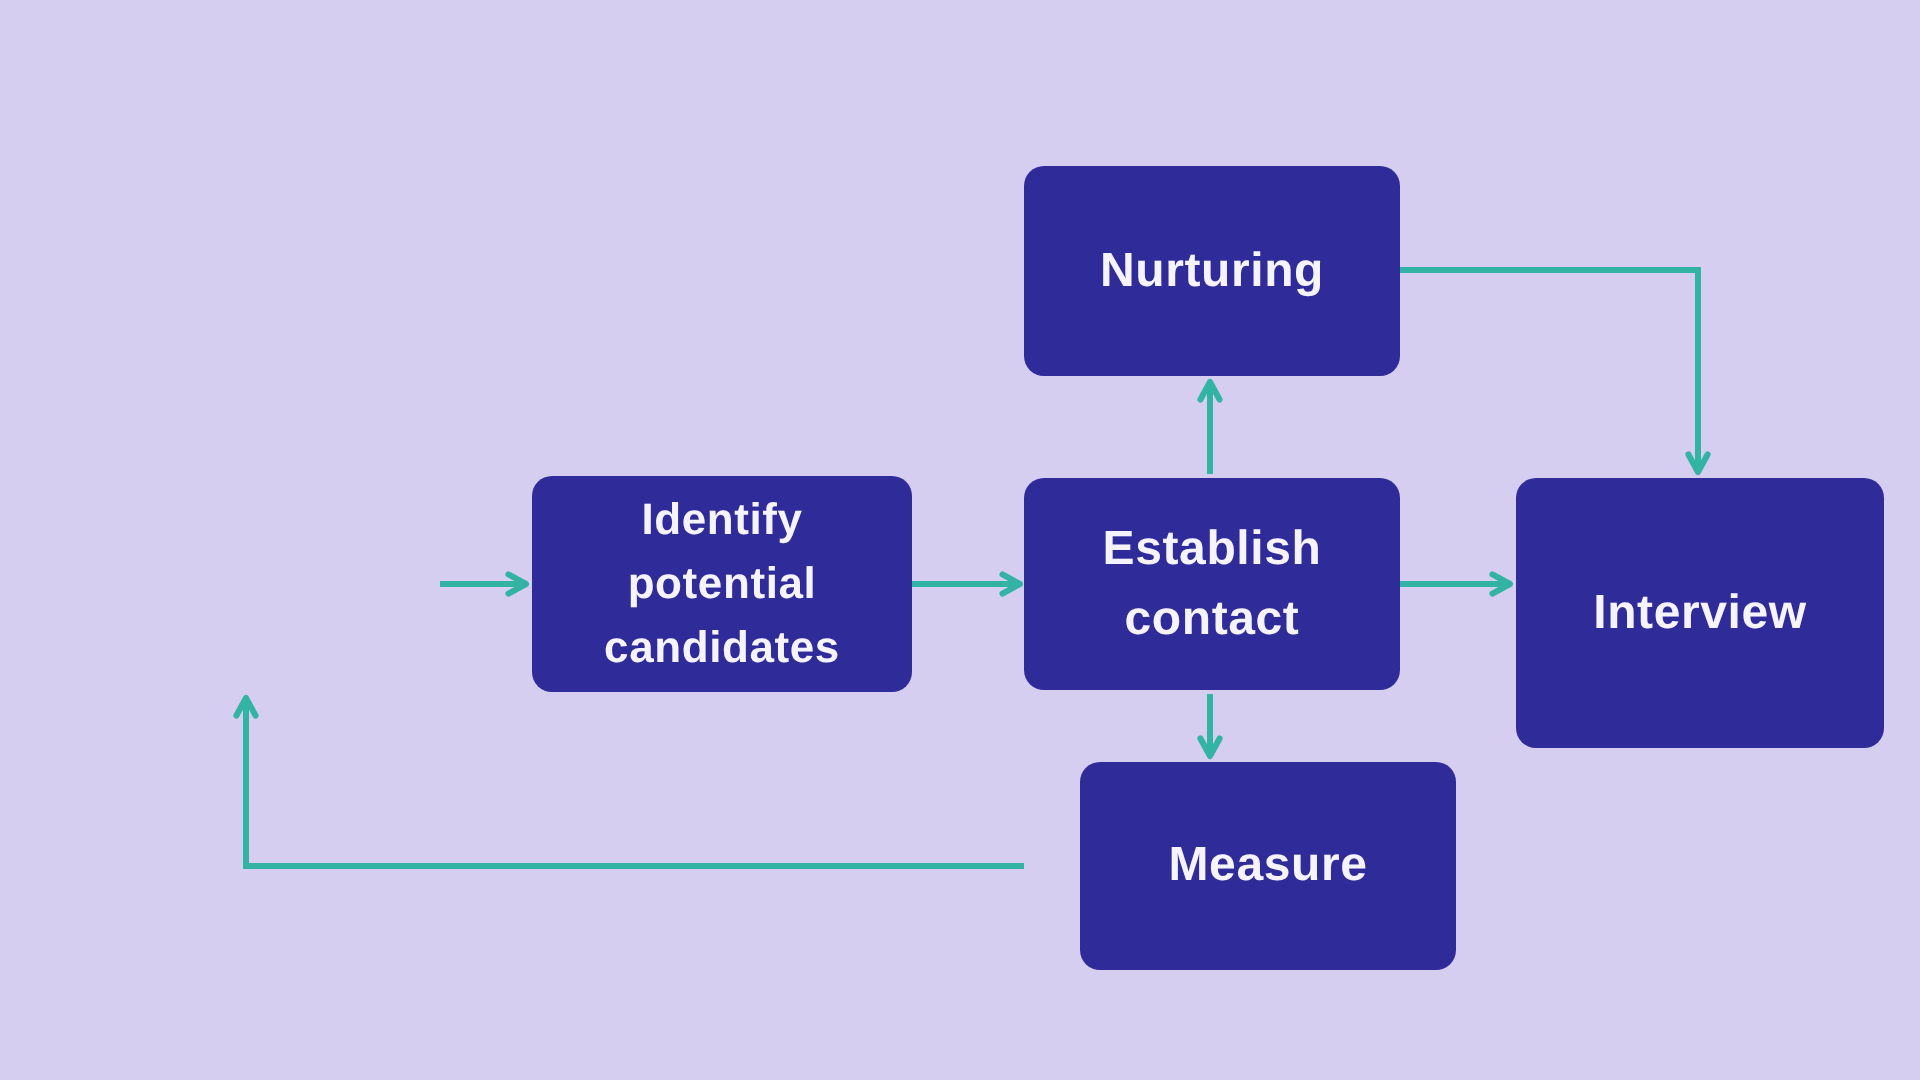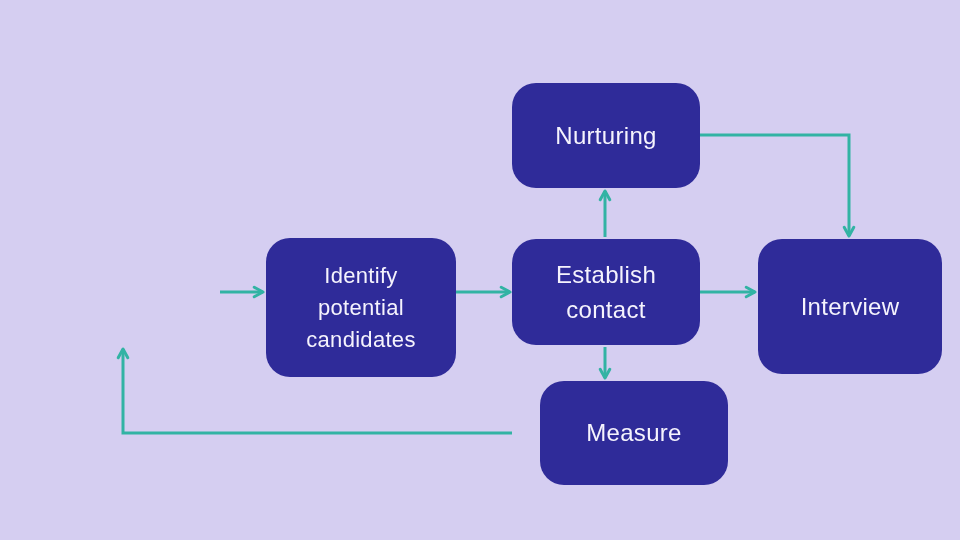--- a/index.html
+++ b/index.html
@@ -21,34 +21,34 @@
   }
   svg.connectors {
     position: absolute;
     left: 0;
     top: 0;
     z-index: 1;
   }
   .node {
     position: absolute;
     z-index: 2;
-    border-radius: 24px;
+    border-radius: 10px;
     display: flex;
     align-items: center;
     justify-content: center;
     text-align: center;
     letter-spacing: 0.3px;
-    font-weight: 400;
+    font-weight: 700;
   }
   .node-label {
     white-space: pre-line;
     display: block;
   }
   .node-define     { left: 30px;  top: 238px; width: 190px; height: 108px; font-size: 22px; line-height: 32px; }
-  .node-identify   { left: 266px; top: 238px; width: 190px; height: 139px; font-size: 22px; line-height: 32px; }
+  .node-identify   { left: 266px; top: 238px; width: 190px; height: 108px; font-size: 22px; line-height: 32px; }
   .node-establish  { left: 512px; top: 239px; width: 188px; height: 106px; font-size: 24px; line-height: 35px; }
   .node-nurturing  { left: 512px; top: 83px;  width: 188px; height: 105px; font-size: 24px; line-height: 30px; }
   .node-interview  { left: 758px; top: 239px; width: 184px; height: 135px; font-size: 24px; line-height: 30px; }
   .node-measure    { left: 540px; top: 381px; width: 188px; height: 104px; font-size: 24px; line-height: 30px; }
 </style>
 </head>
 <body style="background: rgb(213, 206, 241);">
 
 <div class="canvas">
 

